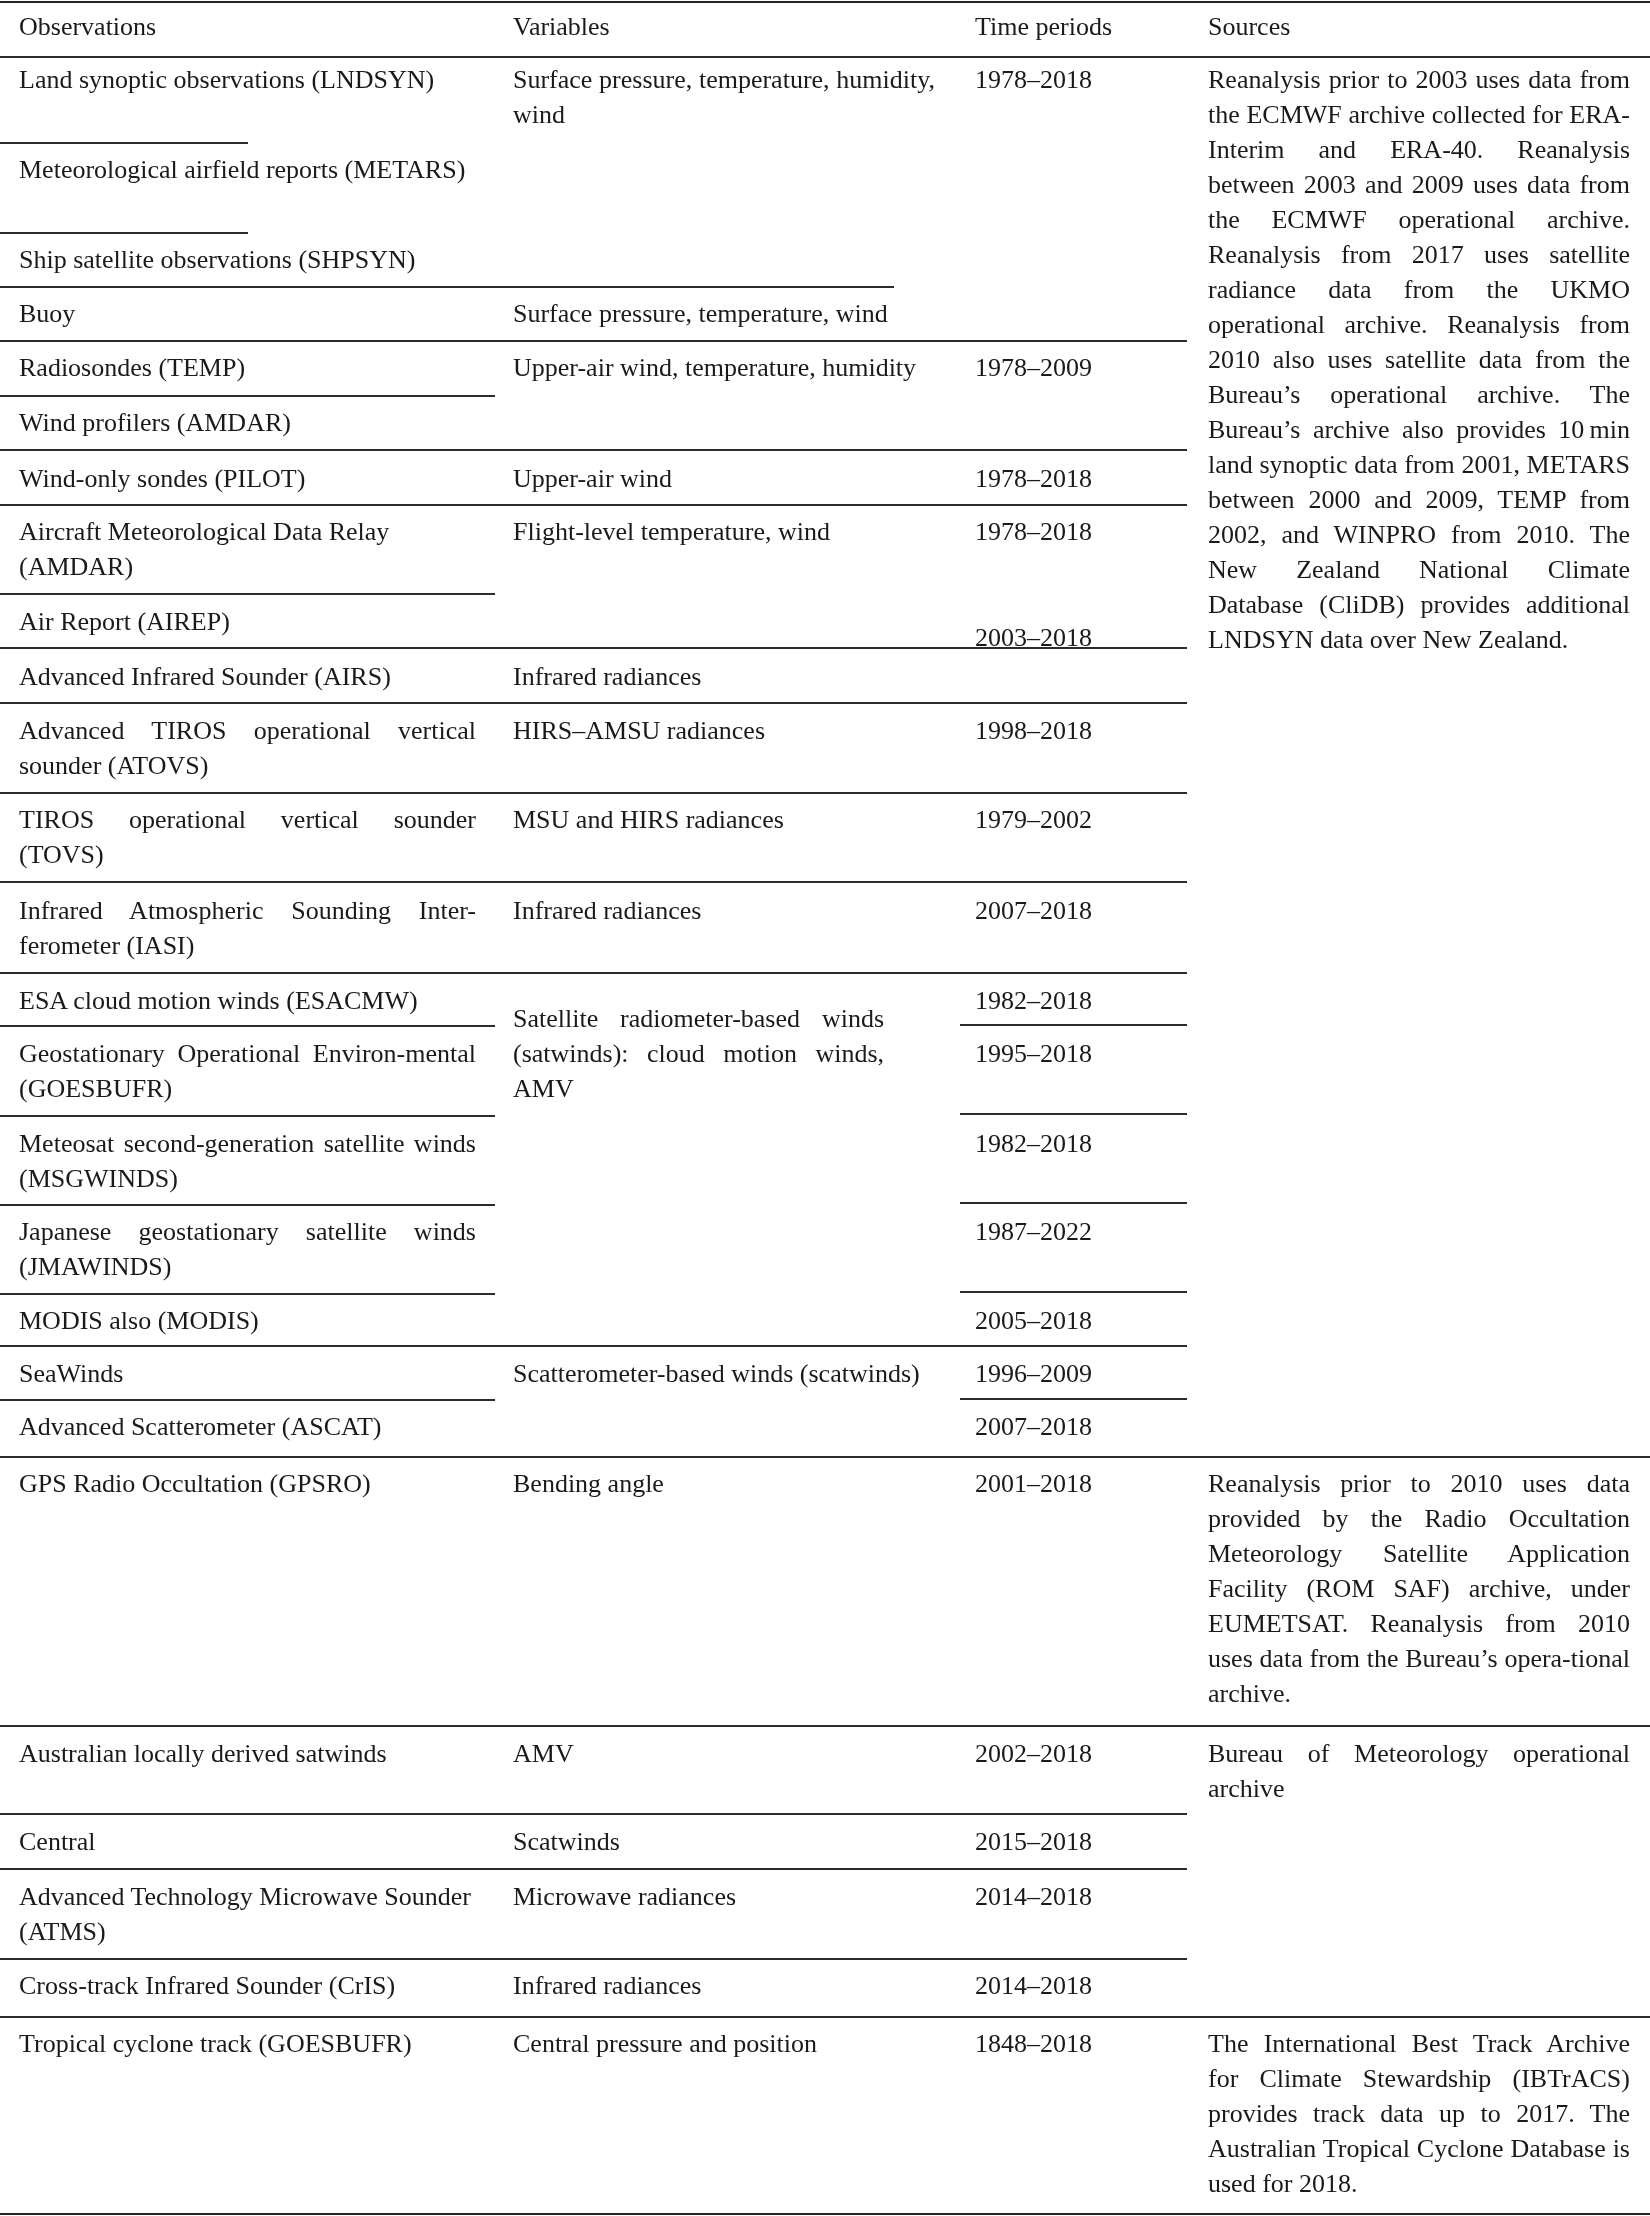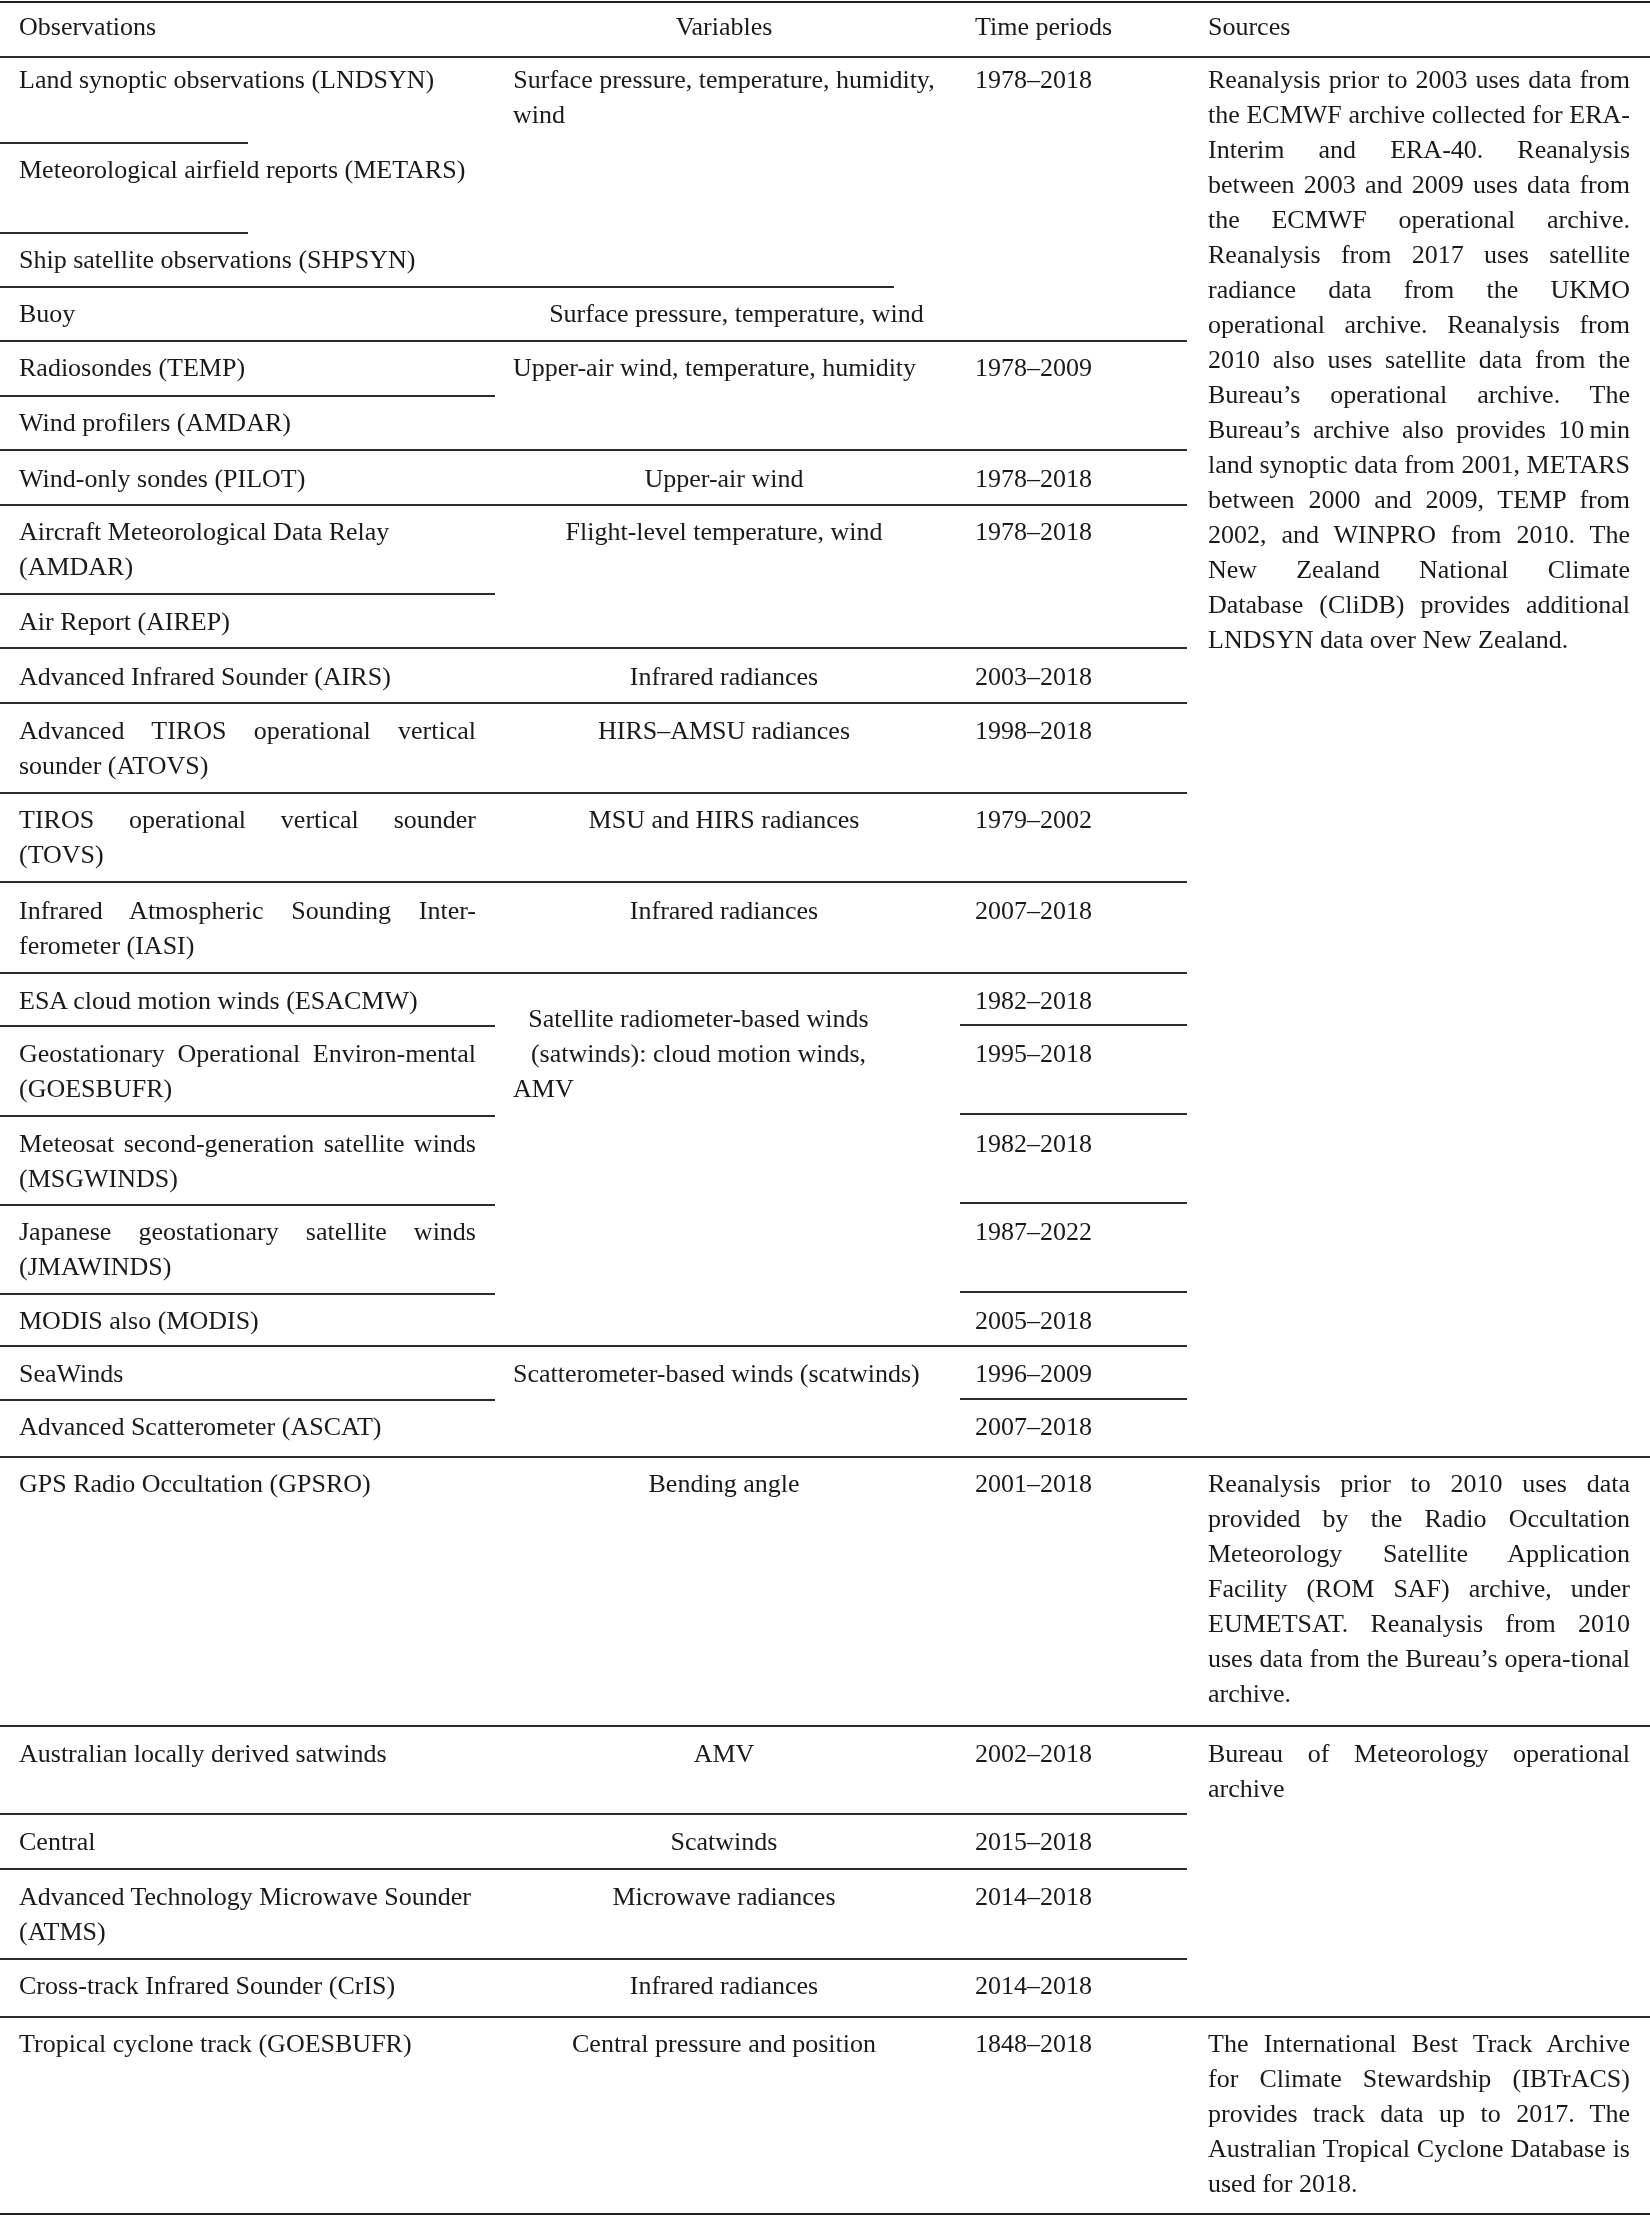--- a/index.html
+++ b/index.html
@@ -3,21 +3,21 @@
 <meta charset="utf-8">
 <style>
   html, body { margin: 0; padding: 0; background: #ffffff; }
   body { width: 1650px; height: 2216px; position: relative; overflow: hidden;
          font-family: "Liberation Serif", "DejaVu Serif", serif; color: #1a1a1a; }
   .cell { position: absolute; font-size: 26px; line-height: 35px; }
   .just { text-align: justify; text-align-last: left; }
   .rule { position: absolute; height: 1.6px; background: #2b2b2b; }
   .rule.thick { height: 2.4px; background: #222; }
   .c-obs { left: 19px; width: 457px; }
-  .c-var { left: 513px; width: 422px; text-align: center; }
+  .c-var { left: 513px; width: 422px; }
   .c-time { left: 975px; width: 208px; }
   .c-src { left: 1208px; width: 422px; }
 </style>
 </head>
 <body>
 
 <div>
   <div class="cell c-obs" style="top:8.8px">Observations</div>
   <div class="cell c-var" style="top:8.8px">Variables</div>
   <div class="cell c-time" style="top:8.8px">Time periods</div>
@@ -107,21 +107,21 @@
   <div class="cell c-var" style="top:1879px">Microwave radiances</div>
   <div class="cell c-var" style="top:1968px">Infrared radiances</div>
   <div class="cell c-var" style="top:2026px">Central pressure and position</div>
 </div>
 
 <div>
   <div class="cell c-time" style="top:62px">1978–2018</div>
   <div class="cell c-time" style="top:350px">1978–2009</div>
   <div class="cell c-time" style="top:461px">1978–2018</div>
   <div class="cell c-time" style="top:514px">1978–2018</div>
-  <div class="cell c-time" style="top:659px">2003–2018</div>
+  <div class="cell c-time" style="top:620px">2003–2018</div>
   <div class="cell c-time" style="top:713px">1998–2018</div>
   <div class="cell c-time" style="top:802px">1979–2002</div>
   <div class="cell c-time" style="top:893px">2007–2018</div>
   <div class="cell c-time" style="top:983px">1982–2018</div>
   <div class="cell c-time" style="top:1036px">1995–2018</div>
   <div class="cell c-time" style="top:1126px">1982–2018</div>
   <div class="cell c-time" style="top:1214px">1987–2022</div>
   <div class="cell c-time" style="top:1303px">2005–2018</div>
   <div class="cell c-time" style="top:1356px">1996–2009</div>
   <div class="cell c-time" style="top:1409px">2007–2018</div>

